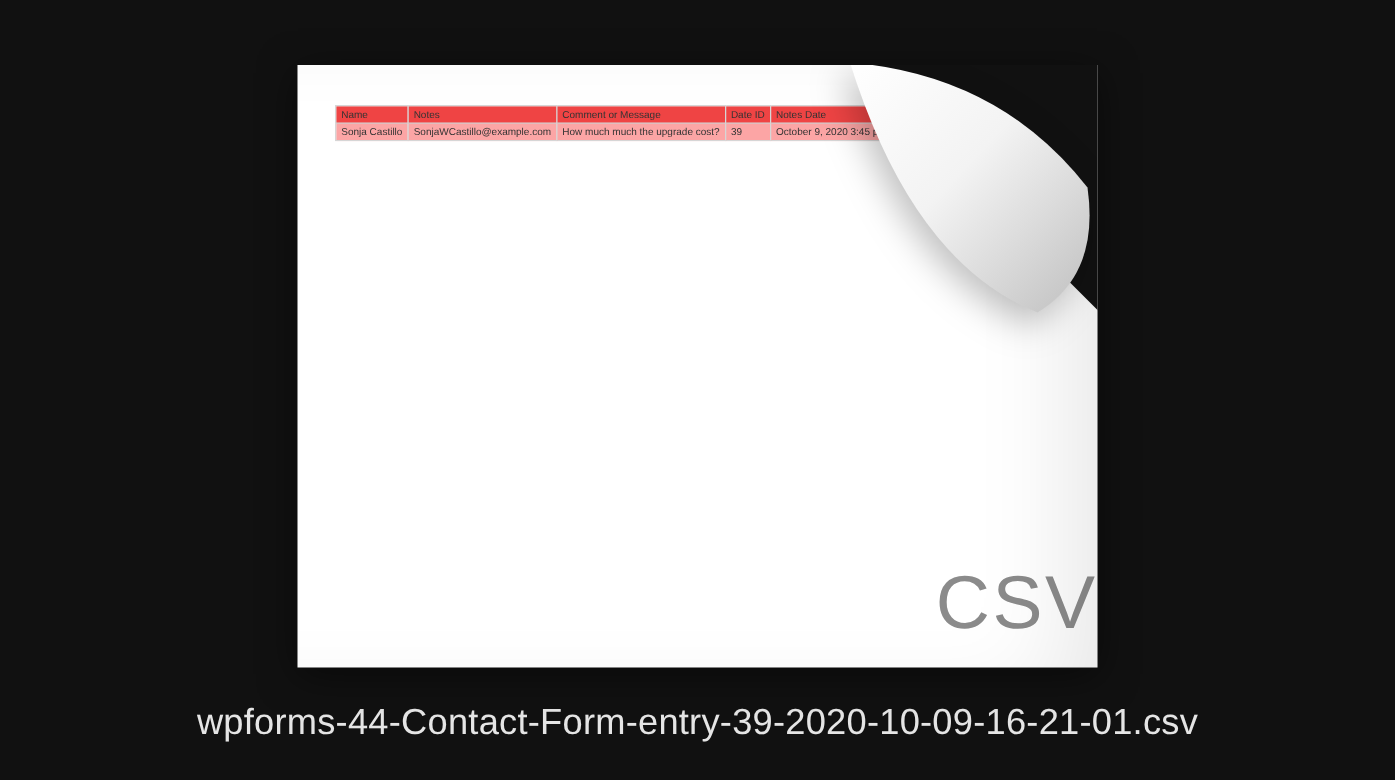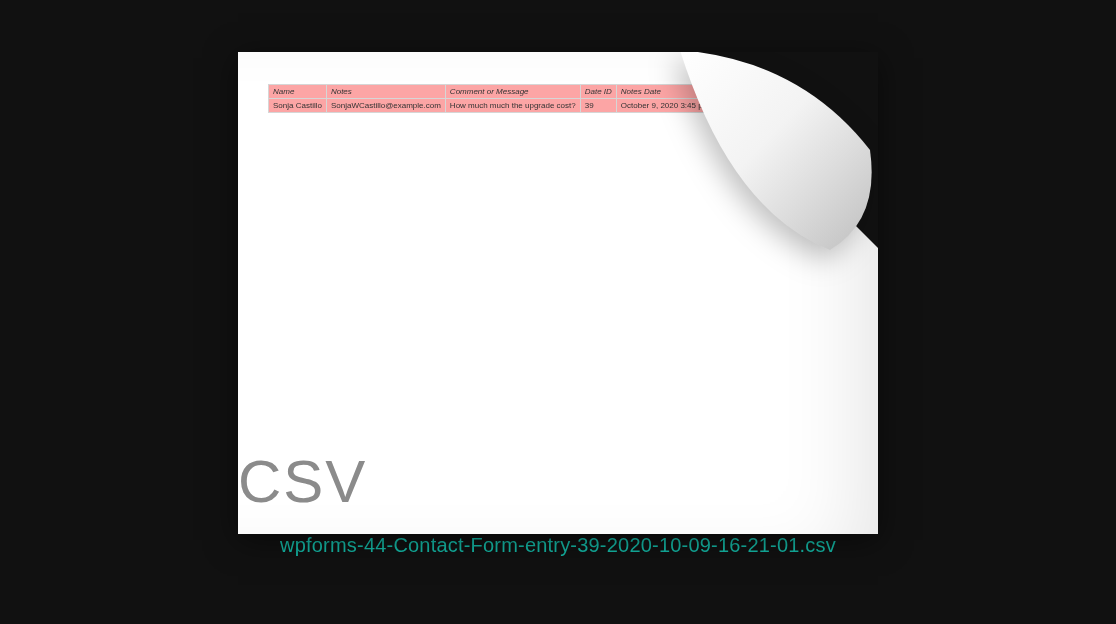--- a/index.html
+++ b/index.html
@@ -43,30 +43,29 @@
     white-space: nowrap;
   }
   table.csv th, table.csv td {
     border: 1px solid #d6d6d6;
     padding: 2px 4px;
     text-align: left;
     font-weight: 400;
     background: #fca5a5;
   }
   table.csv th {
-    background: #fca5a5;
+    background: #ef4444;
     color: #333;
-    font-style: italic;
   }
   .file-type {
     position: absolute;
     left: 0;
     right: 0;
     bottom: 18px;
-    text-align: left;
+    text-align: right;
     font-size: 60px;
     font-weight: 500;
     letter-spacing: 2px;
     color: #8b8b8b;
   }
   
   .curl-mask {
     position: absolute;
     top: -2px;
     right: -2px;
@@ -101,22 +100,23 @@
   }
   .curl-paper svg {
     position: absolute;
     top: -10px;
     right: -10px;
     width: 220px;
     height: 220px;
     filter: drop-shadow(-6px 10px 14px rgba(0,0,0,0.25));
   }
   .filename {
-    color: #14b8a6;
-    font-size: 20px;
+    margin-top: 28px;
+    color: #e5e5e5;
+    font-size: 29px;
     letter-spacing: 0.2px;
   }
 </style>
 </head>
 <body>
 
 <div class="doc-preview">
 
   <div class="table-area">
     <table class="csv">

